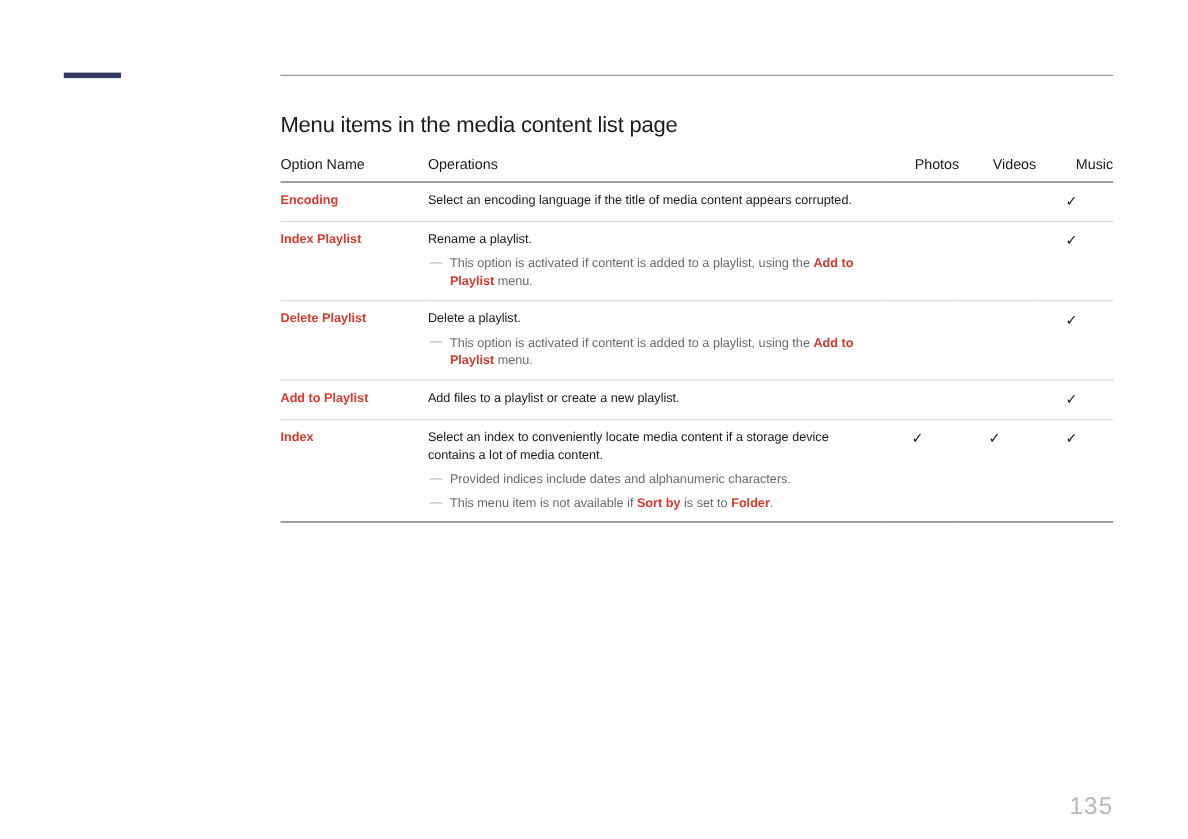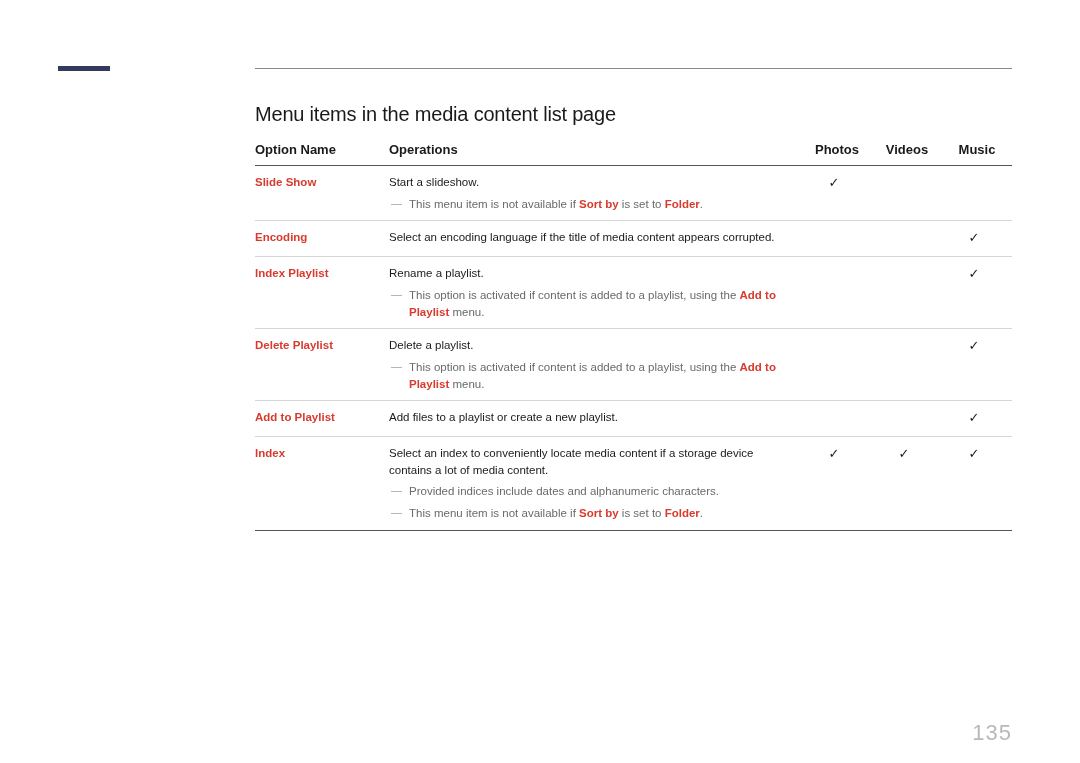--- a/index.html
+++ b/index.html
@@ -48,29 +48,29 @@
   }
 
   table {
     border-collapse: collapse;
     width: 100%;
   }
 
   th {
     text-align: left;
     font-size: 13px;
-    font-weight: 700;
+    font-weight: 400;
     color: #1a1a1a;
     padding: 0 0 8px 0;
     vertical-align: bottom;
     border-bottom: 1.5px solid #555;
   }
 
   th.col-photos, th.col-videos, th.col-music {
-    text-align: center;
+    text-align: right;
   }
 
   td {
     font-size: 11.5px;
     line-height: 1.45;
     vertical-align: top;
     padding: 8px 6px 8px 0;
     border-bottom: 1px solid #d6d6d6;
   }
 
@@ -147,27 +147,20 @@
       <tr>
         <th class="col-option">Option Name</th>
         <th class="col-ops">Operations</th>
         <th class="col-photos">Photos</th>
         <th class="col-videos">Videos</th>
         <th class="col-music">Music</th>
       </tr>
     </thead>
     <tbody id="table-body">
         <tr>
-          <td class="opt-name">Slide Show</td>
-          <td class="opt-ops"><span>Start a slideshow.</span><span class="note"><span>This menu item is not available if </span><span class="kw">Sort by</span><span> is set to </span><span class="kw">Folder</span><span>.</span></span></td>
-          <td class="cell-check"><span class="check">✓</span></td>
-          <td class="cell-check"></td>
-          <td class="cell-check"></td>
-        </tr>
-        <tr>
           <td class="opt-name">Encoding</td>
           <td class="opt-ops"><span>Select an encoding language if the title of media content appears corrupted.</span></td>
           <td class="cell-check"></td>
           <td class="cell-check"></td>
           <td class="cell-check"><span class="check">✓</span></td>
         </tr>
         <tr>
           <td class="opt-name">Index Playlist</td>
           <td class="opt-ops"><span>Rename a playlist.</span><span class="note"><span>This option is activated if content is added to a playlist, using the </span><span class="kw">Add to Playlist</span><span> menu.</span></span></td>
           <td class="cell-check"></td>

